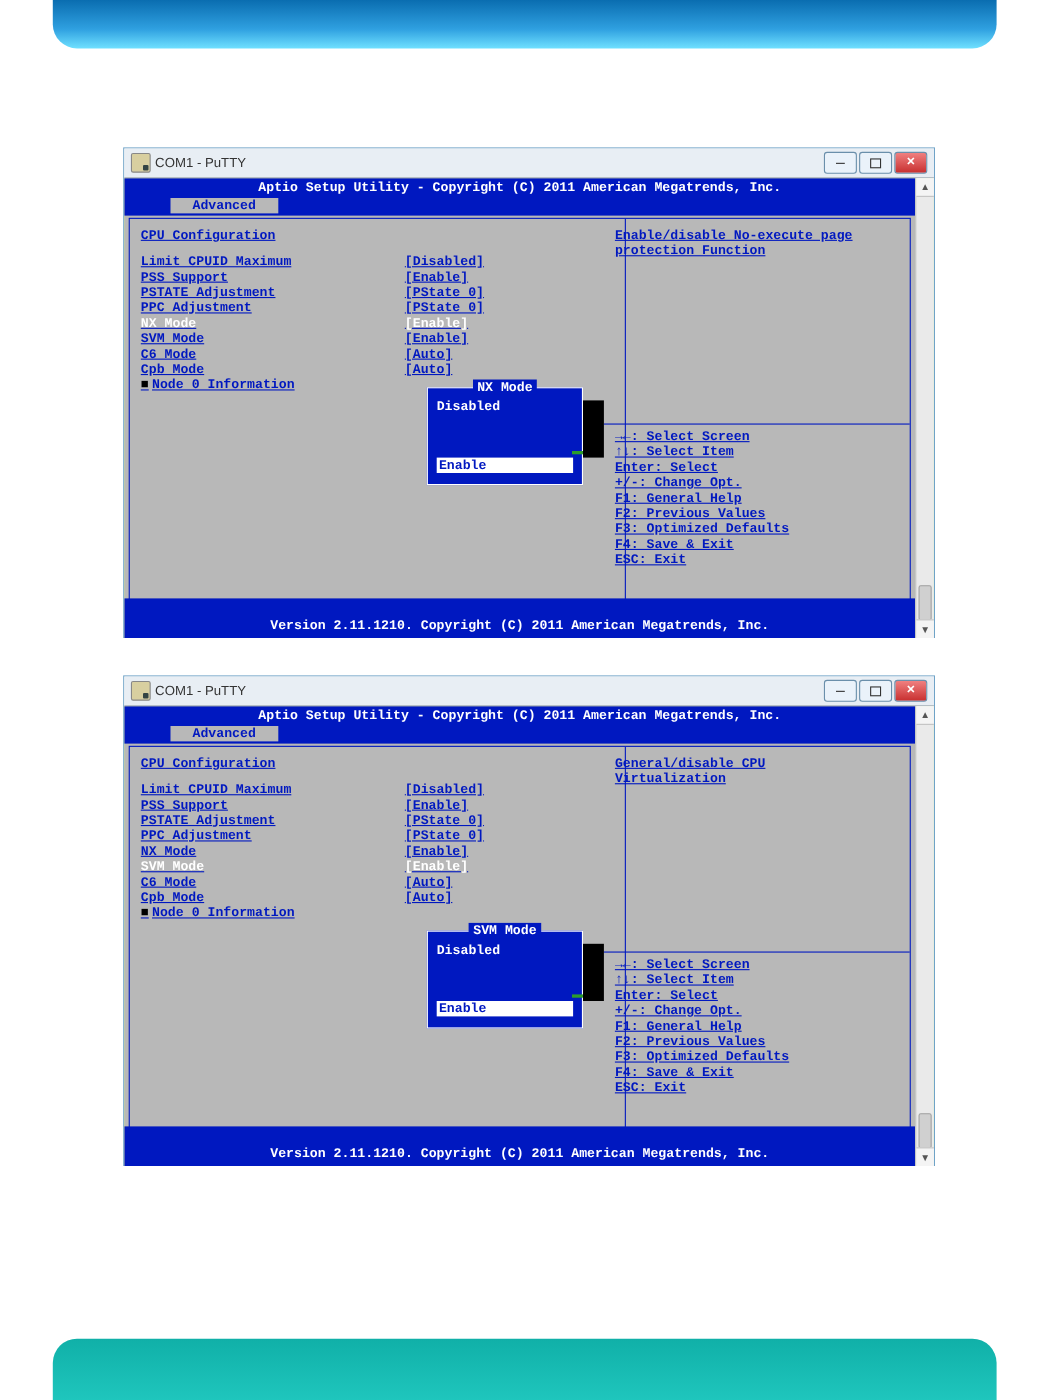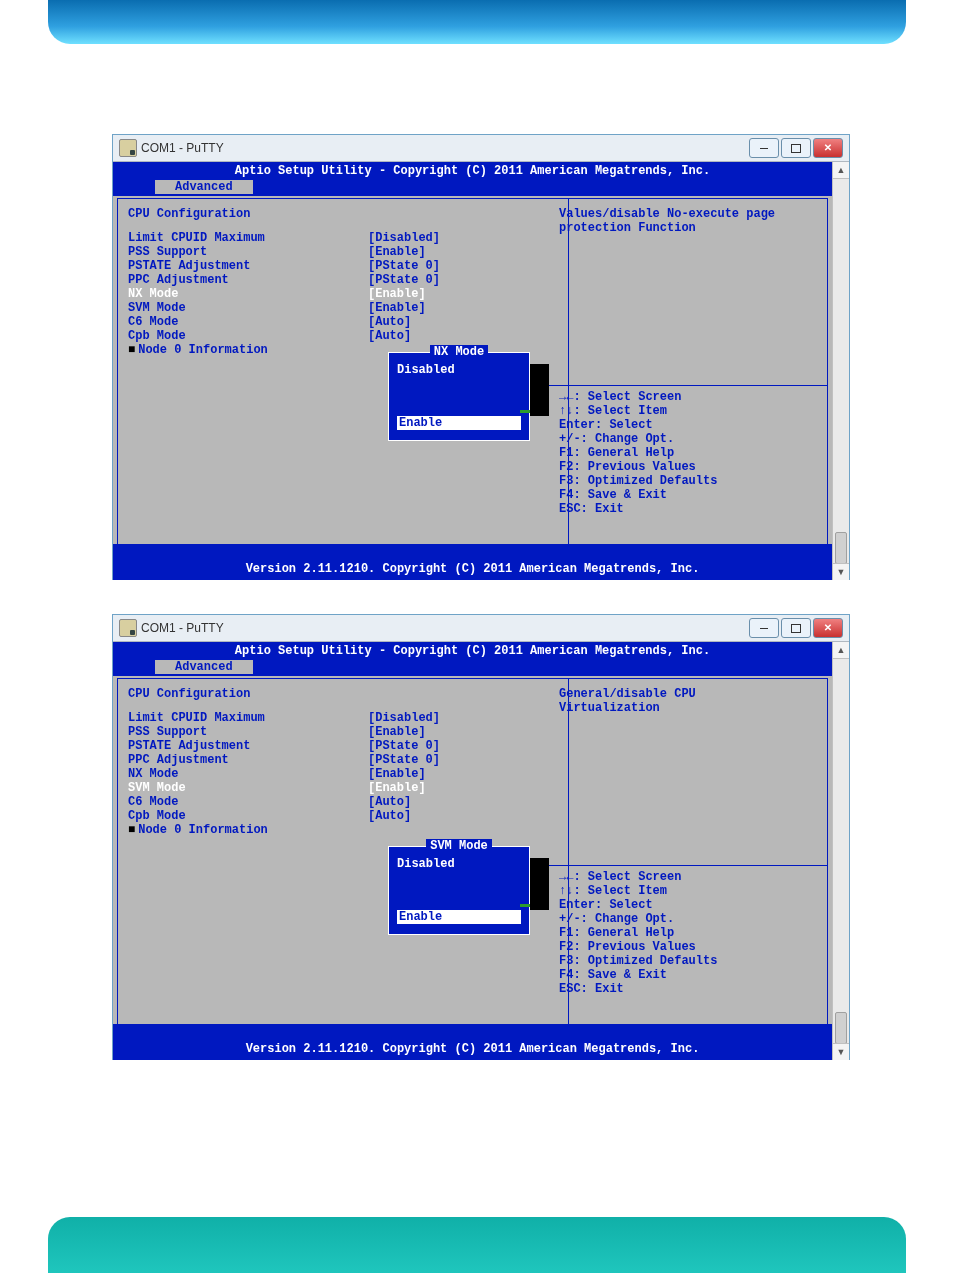--- a/index.html
+++ b/index.html
@@ -22,21 +22,21 @@
   .scrollbar{width:16px;background:#eaeaea;border-left:1px solid #c0c0c0;position:relative;}
   .scrollbar .arrow{position:absolute;left:0;width:100%;height:16px;background:#f4f4f4;display:flex;align-items:center;justify-content:center;font-size:9px;color:#555;}
   .scrollbar .arrow.up{top:0;border-bottom:1px solid #c0c0c0;}
   .scrollbar .arrow.down{bottom:0;border-top:1px solid #c0c0c0;}
   .scrollbar .thumb{position:absolute;left:2px;right:2px;top:370px;height:30px;background:#d0d0d0;border:1px solid #a0a0a0;border-radius:2px;}
   .mono{font:bold 12px/14px "Courier New",monospace;letter-spacing:0;}
   .hdr{color:#fff;text-align:center;padding:2px 0;}
   .bluebar{background:#0018c0;}
   .tab{display:inline-block;background:#b8b8b8;color:#0018c0;padding:0 20px;margin-left:42px;}
   .box{position:absolute;left:4px;right:4px;top:36px;bottom:20px;border:1px solid #0018c0;}
-  .col{position:absolute;top:0;bottom:0;}
+  .col{position:absolute;top:0;bottom:0;text-decoration:underline;}
   .col.left{left:0;right:260px;}
   .col.right{right:0;width:258px;border-left:none;}
   .txt{color:#0018c0;}
   .white{color:#fff;}
   .pad{padding:8px 10px;}
   .row{display:flex;}
   .row .lab{width:240px;}
   .row .val{}
   .bullet::before{content:"\25A0";color:#000;margin-right:3px;}
   .popup{position:absolute;border:1px solid #fff;background:#0018c0;color:#fff;font:bold 12px/14px "Courier New",monospace;z-index:5;}
@@ -110,21 +110,21 @@
               <div class="row">
                   <span class="lab">Cpb Mode</span>
                   <span class="val">[Auto]</span>
                 </div>
               <div class="row bullet">
                   <span>Node 0 Information</span>
                 </div>
             </div>
           </div>
           <div class="col right pad txt">
-            <div>Values/disable No-execute page</div>
+            <div>Enable/disable No-execute page</div>
             <div>protection Function</div>
             <div style="height:150px;"></div>
             <div class="help-divider"></div>
             <div>
               <div>→←: Select Screen</div>
               <div>↑↓: Select Item</div>
               <div>Enter: Select</div>
               <div>+/-: Change Opt.</div>
               <div>F1: General Help</div>
               <div>F2: Previous Values</div>

